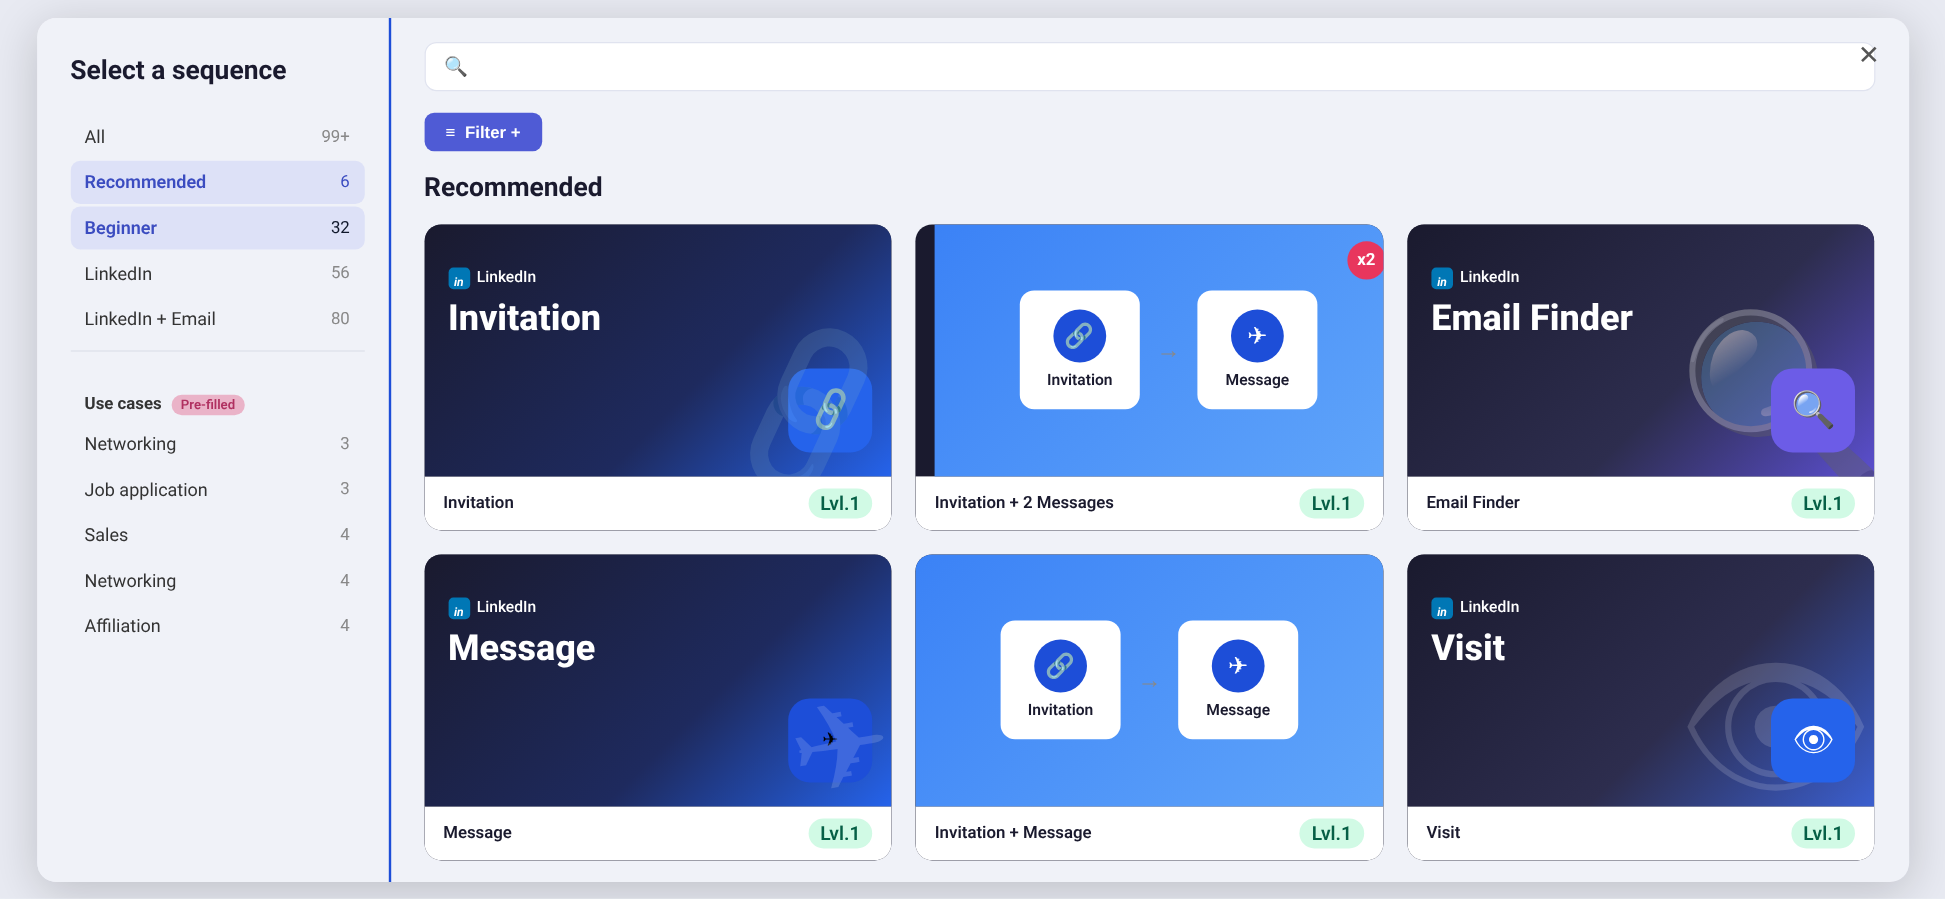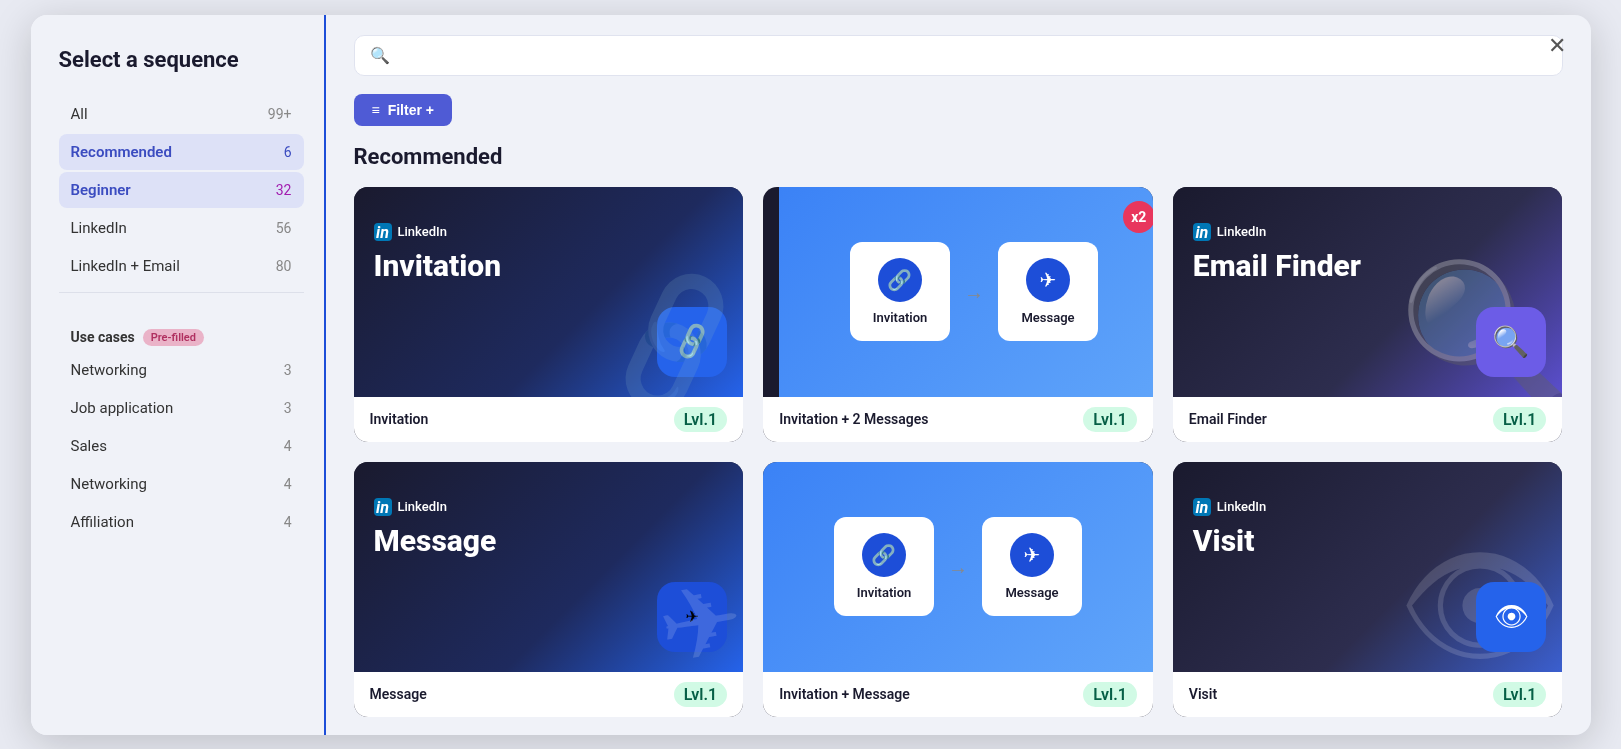--- a/index.html
+++ b/index.html
@@ -215,23 +215,23 @@
       color: #fff;
       font-weight: 500;
       margin-bottom: 8px;
     }
     .linkedin-icon-box {
       background: #0077b5;
       border-radius: 4px;
       width: 18px;
       height: 18px;
       display: flex;
-      align-items: flex-start;
-      justify-content: center;
-      font-size: 16px;
+      align-items: flex-end;
+      justify-content: center;
+      font-size: 10px;
       font-weight: 700;
       color: #fff;
       font-style: italic;
     }
     .card-big-title {
       font-size: 30px;
       font-weight: 800;
       color: #fff;
       line-height: 1.1;
     }
@@ -405,21 +405,21 @@
     </div>
 
     <div class="sidebar-item active">
       <span>Recommended</span>
       <span class="count">6</span>
     </div>
 
 
     <div class="sidebar-item active" style="background:#dde1f7;color:#3b4cc0;">
       <span>Beginner</span>
-      <span class="count" style="color:#a21caf;">32</span>
+      <span class="count" style="color:#0f172a;">32</span>
     </div>
 
     <div class="sidebar-item">
       <span>LinkedIn</span>
       <span class="count">56</span>
     </div>
 
     <div class="sidebar-item">
       <span>LinkedIn + Email</span>
       <span class="count">80</span>

